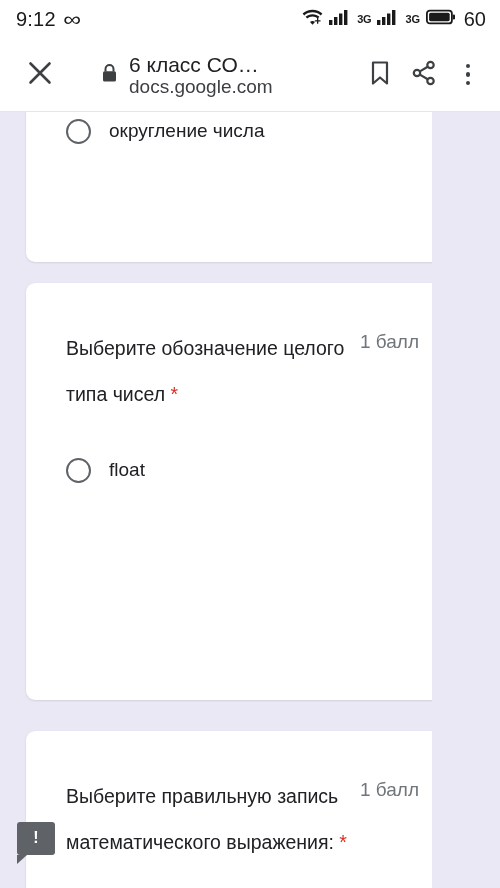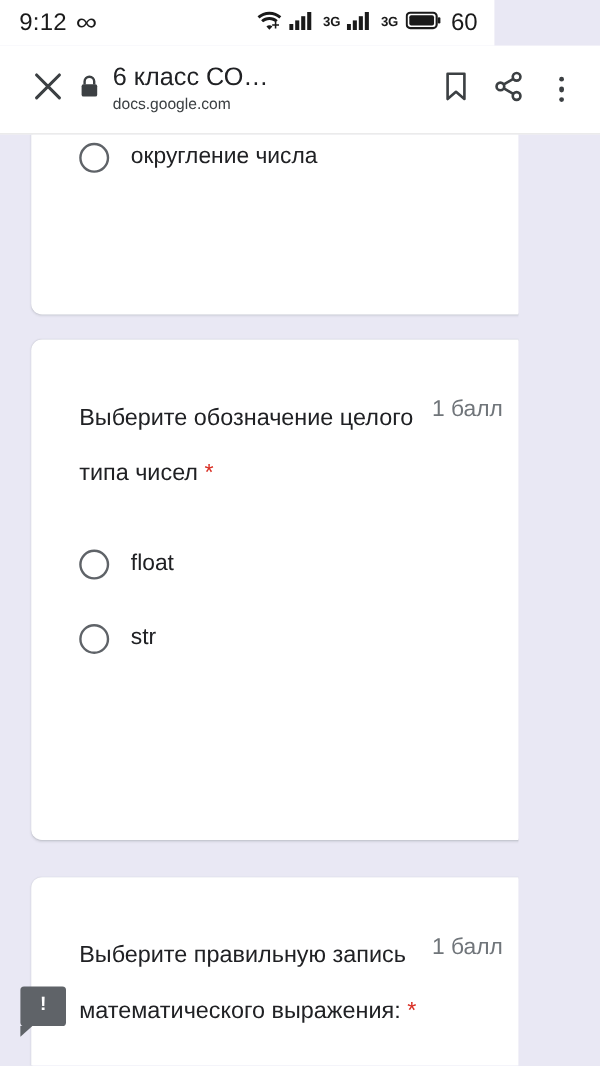--- a/index.html
+++ b/index.html
@@ -12,21 +12,21 @@
     overflow: hidden;
     background: #e9e8f4;
     font-family: "Liberation Sans", sans-serif;
     -webkit-font-smoothing: antialiased;
   }
 
   
   .status-bar {
     position: absolute;
     top: 0; left: 0;
-    width: 412px;
+    width: 500px;
     height: 38px;
     background: #ffffff;
     display: flex;
     align-items: center;
     box-sizing: border-box;
     padding: 0 14px 0 16px;
   }
   .status-left {
     display: flex;
     align-items: center;
@@ -69,20 +69,21 @@
     top: 38px; left: 0;
     width: 500px;
     height: 74px;
     background: #ffffff;
     z-index: 20;
     display: flex;
     align-items: center;
     box-sizing: border-box;
     padding: 0 12px 0 20px;
     border-bottom: 1px solid #e6e6e6;
+    gap: 35px;
   }
   .tb-btn {
     width: 40px;
     height: 40px;
     display: flex;
     align-items: center;
     justify-content: center;
     flex: 0 0 auto;
   }
   .tb-title-block {
@@ -100,21 +101,21 @@
     min-width: 0;
   }
   .tb-title {
     font-size: 21px;
     color: #202124;
     line-height: 24px;
     white-space: nowrap;
     overflow: hidden;
   }
   .tb-url {
-    font-size: 13px;
+    font-size: 19px;
     color: #3c4043;
     line-height: 20px;
     white-space: nowrap;
     overflow: hidden;
   }
   .tb-actions {
     display: flex;
     align-items: center;
     flex: 0 0 auto;
     gap: 4px;
@@ -353,24 +354,20 @@
   <div class="card" id="card-2">
     <div class="q-head">
       <div class="q-title"><span>Выберите обозначение целого типа чисел</span><span class="req-star"> *</span></div>
       <div class="q-points">1 балл</div>
     </div>
     <div class="options">
       <div class="option-row">
         <span class="radio"></span>
         <span class="option-label">float</span>
       </div>
-      <div class="option-row">
-        <span class="radio"></span>
-        <span class="option-label">str</span>
-      </div>
     </div>
   </div>
 
   <div class="card" id="card-3">
     <div class="q-head">
       <div class="q-title"><span>Выберите правильную запись математического выражения:</span><span class="req-star"> *</span></div>
       <div class="q-points">1 балл</div>
     </div>
   </div>
 

